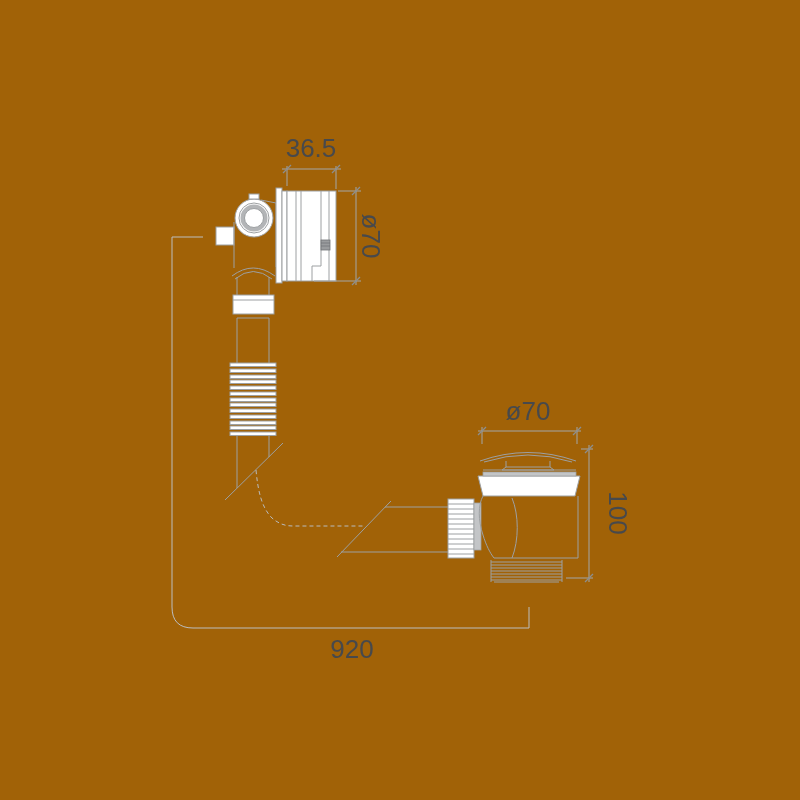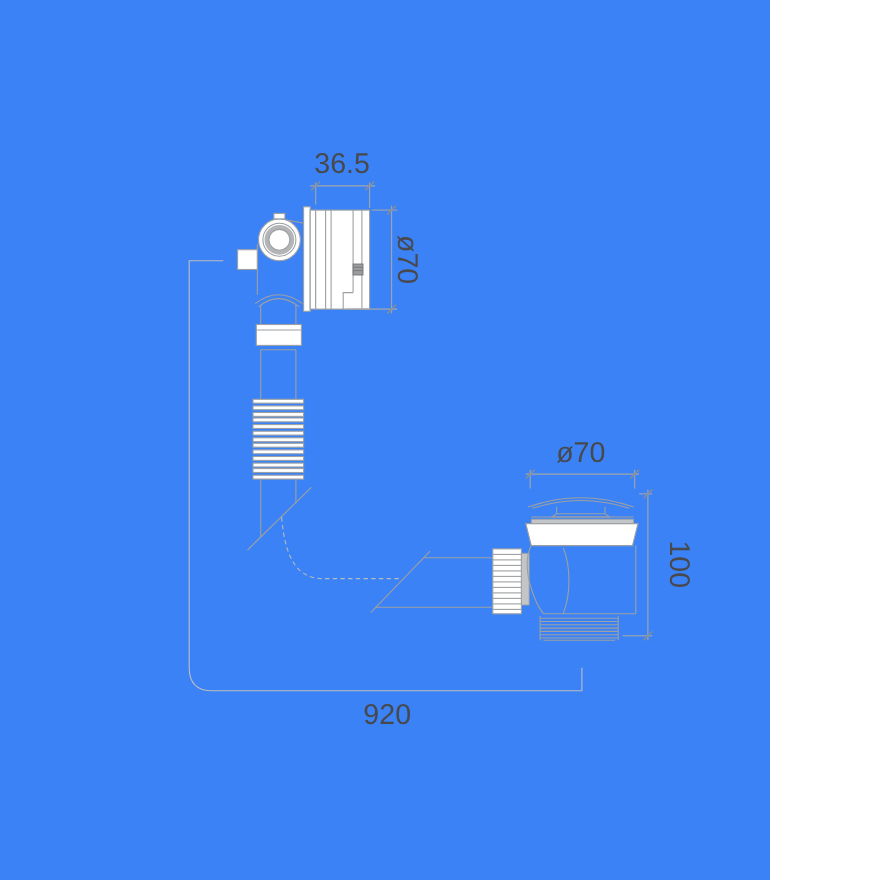--- a/index.html
+++ b/index.html
@@ -1,16 +1,16 @@
 <!DOCTYPE html>
 <html><head>
 <meta charset="utf-8">
 <style>
   html,body{margin:0;padding:0;background:#ffffff;}
-  .stage{position:relative;width:700px;height:800px;background:#3b82f6;overflow:hidden;
+  .stage{position:relative;width:800px;height:800px;background:#a16207;overflow:hidden;
          font-family:"Liberation Sans", sans-serif;}
   svg{display:block;}
   .part{stroke:#9da0a2;stroke-width:1;fill:none;}
   .partfill{stroke:#9da0a2;stroke-width:1;fill:#ffffff;}
   .dim{stroke:#a3a6a8;stroke-width:1;fill:none;}
   .tick{stroke:#8b8e90;stroke-width:1.2;fill:none;}
   .pathline{stroke:#bcbec0;stroke-width:1;fill:none;}
   .dashed{stroke:#b9bbbd;stroke-width:1;fill:none;stroke-dasharray:4 3;}
   .shade{fill:#c3c5c7;stroke:#9da0a2;stroke-width:0.8;}
   .hatch{fill:#9a9c9e;stroke:#717375;stroke-width:0.8;}

